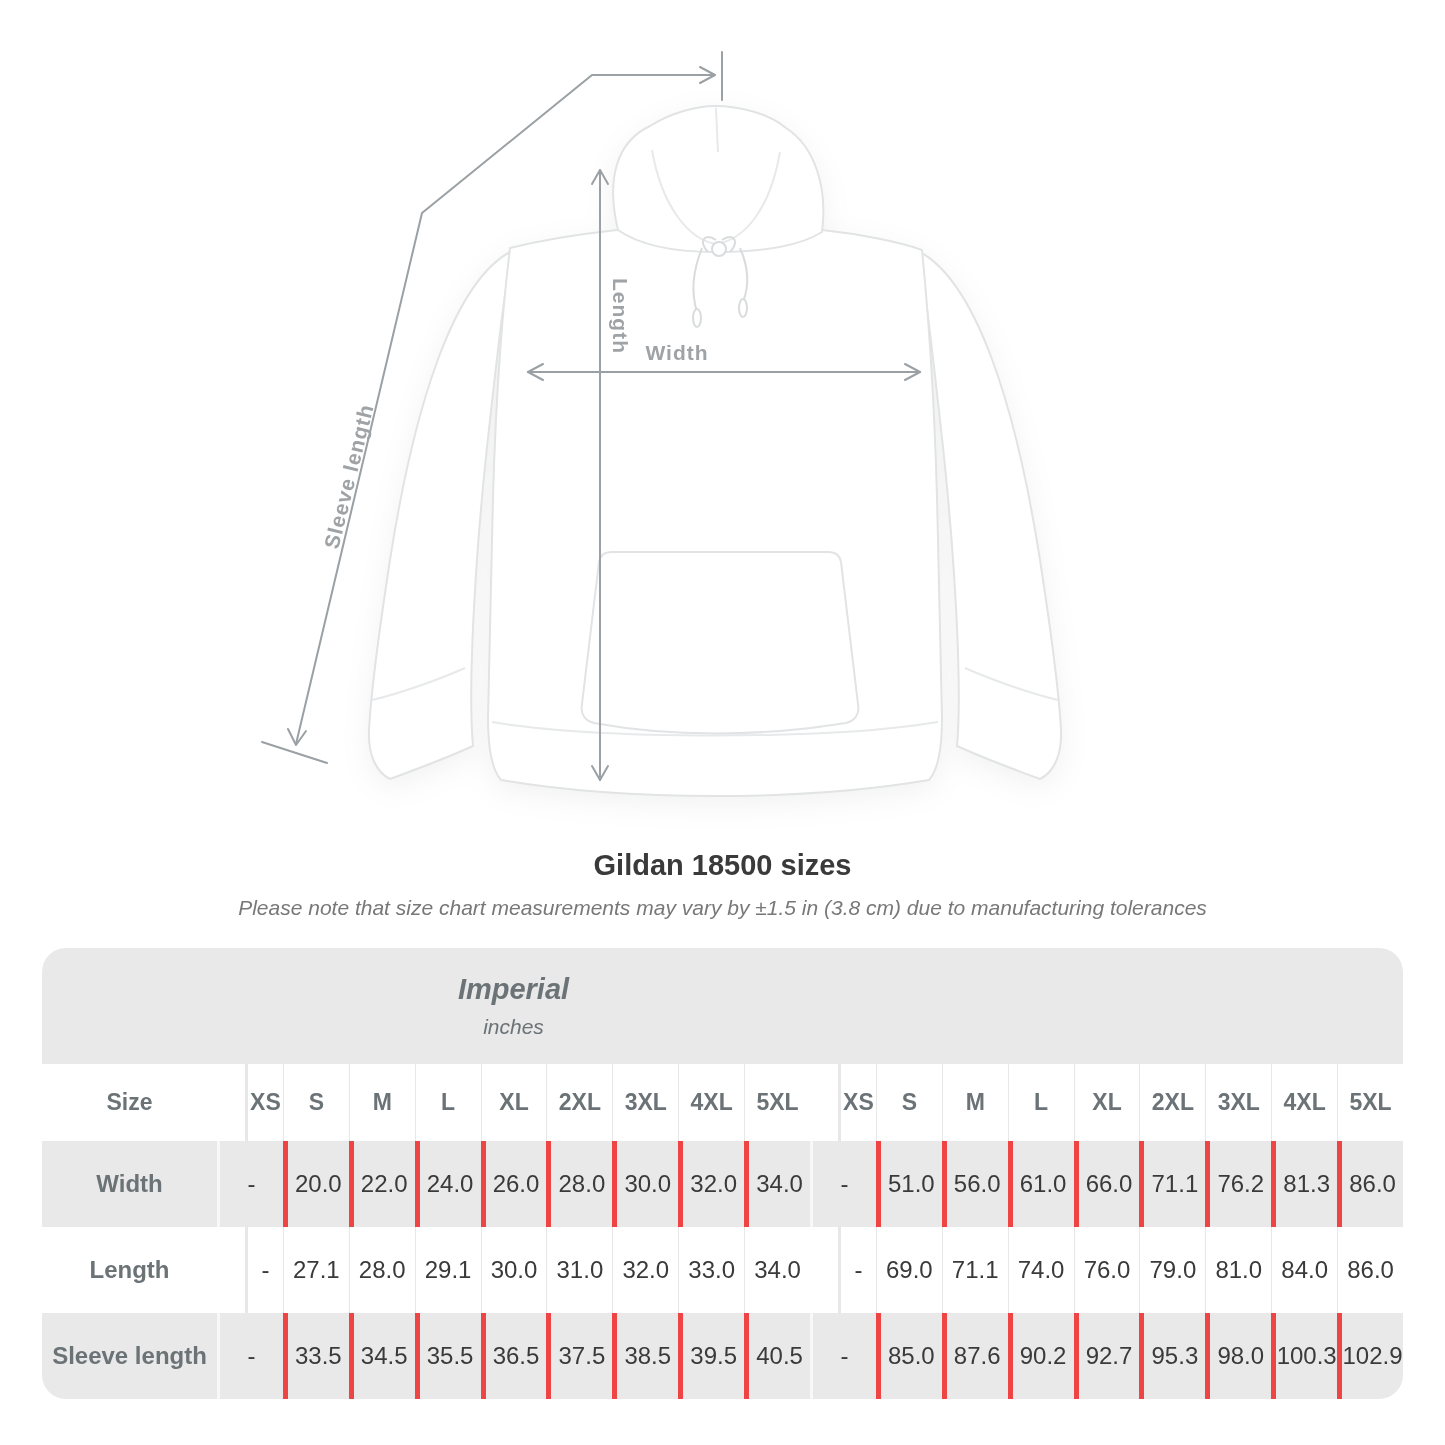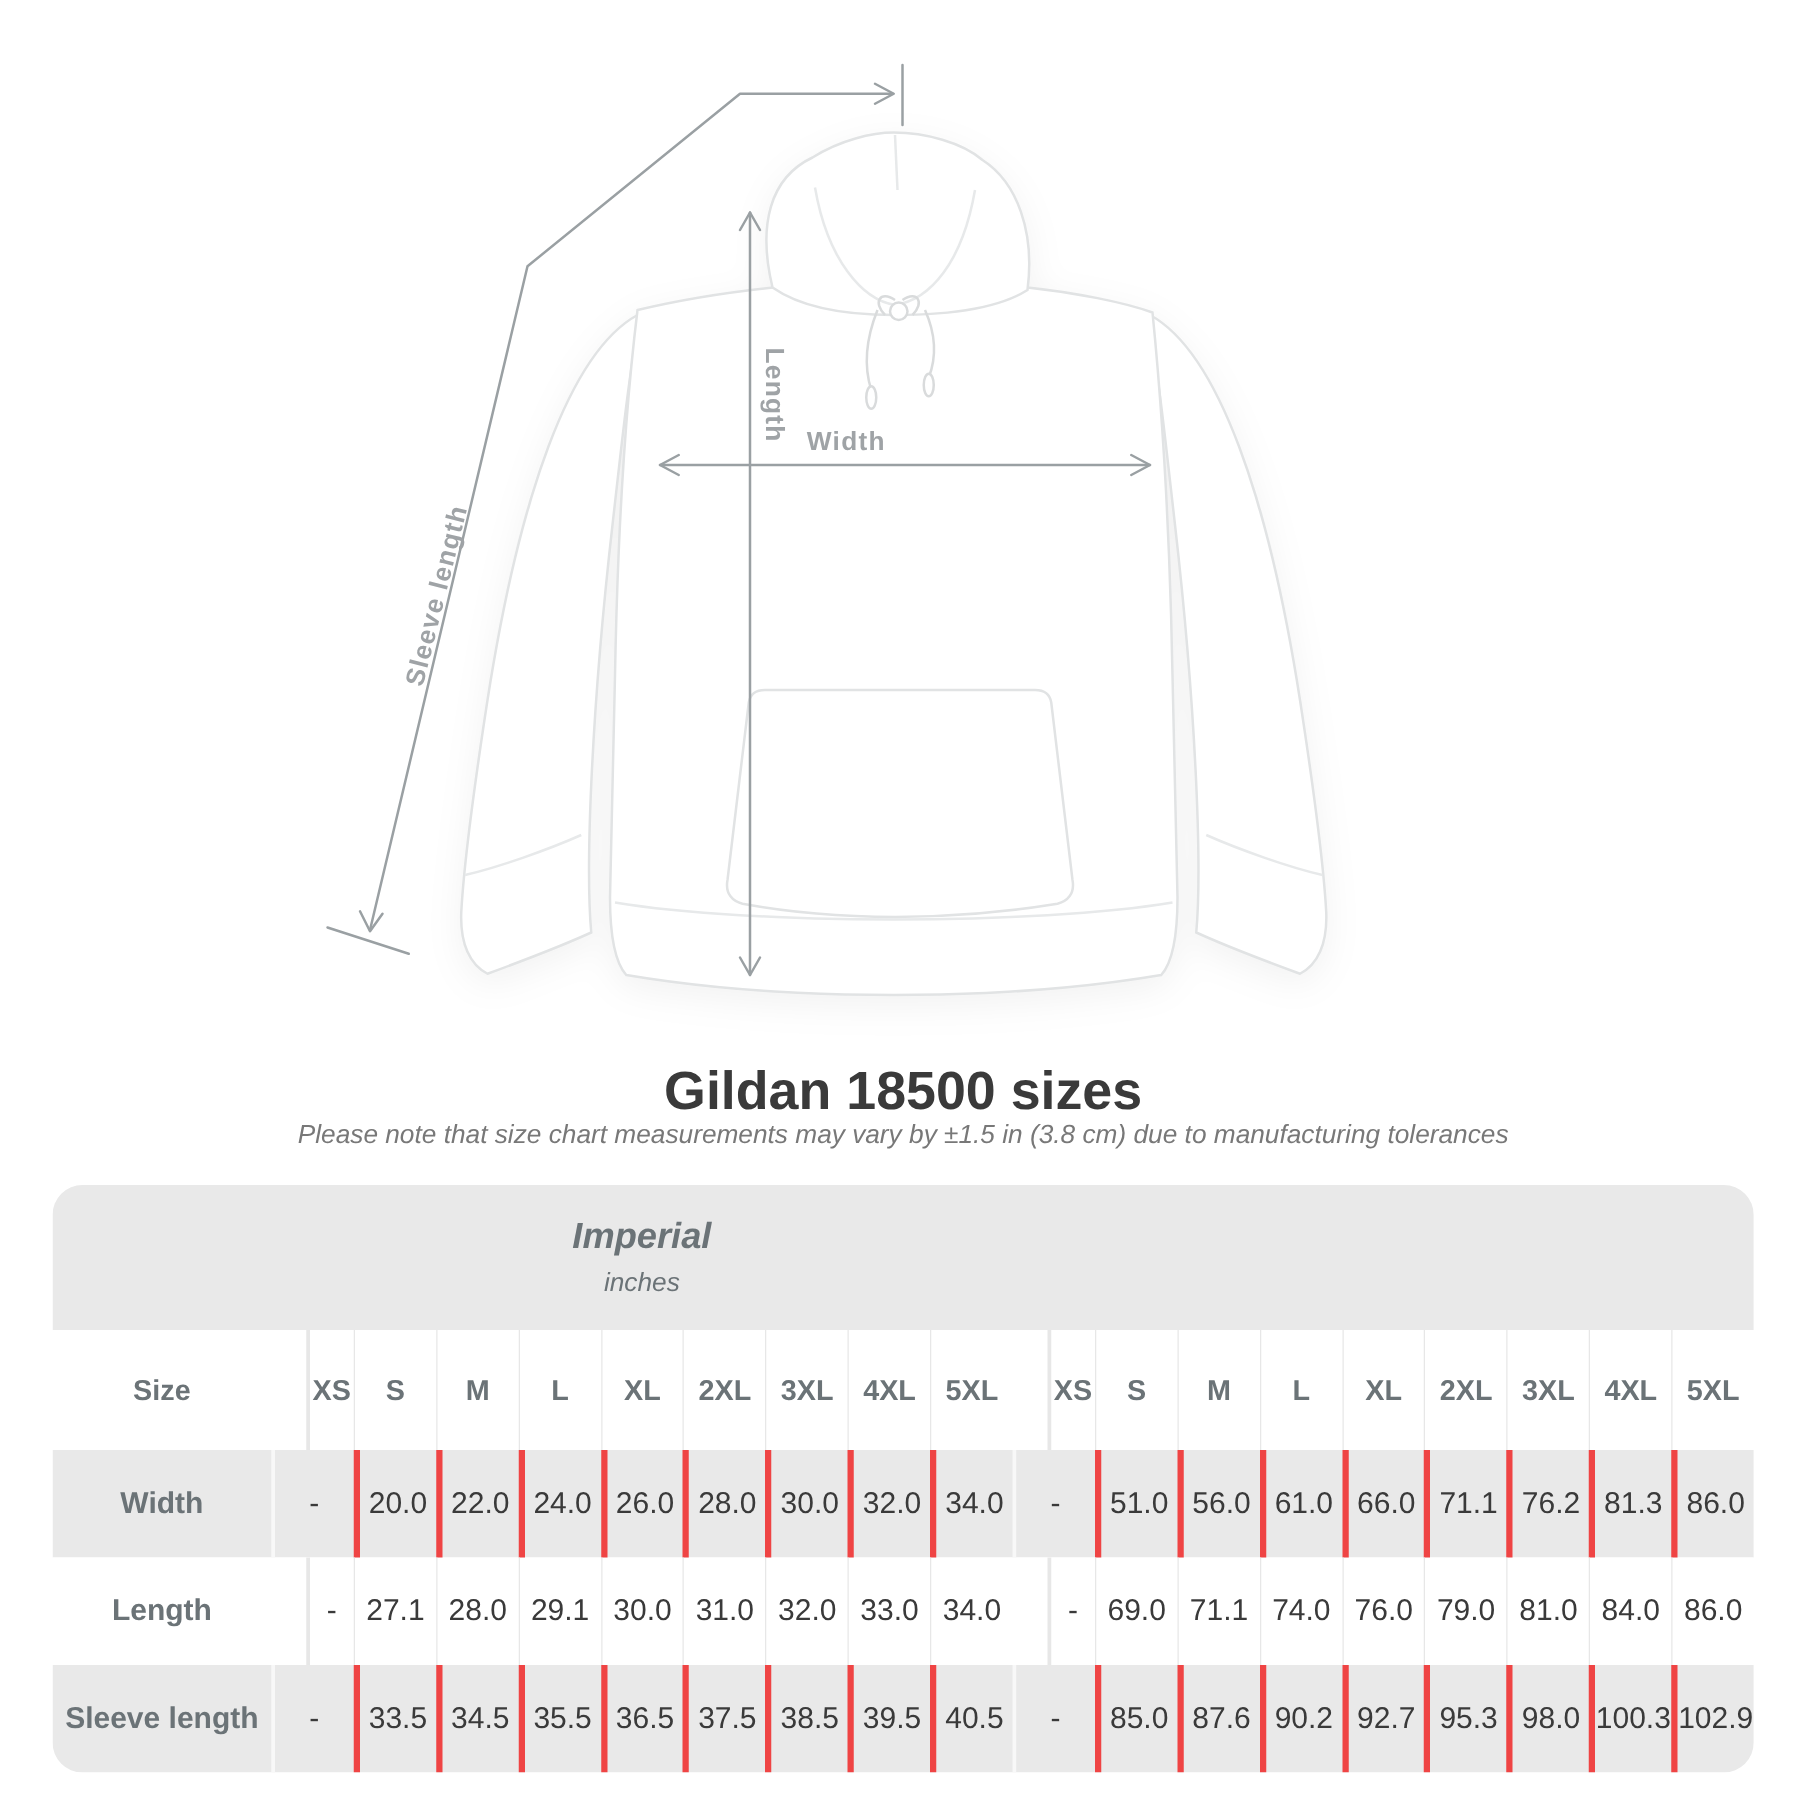--- a/index.html
+++ b/index.html
@@ -9,32 +9,32 @@
   
   .diagram{position:absolute;left:0;top:0;width:1445px;height:835px;}
   .garment{fill:#ffffff;stroke:#e1e3e4;stroke-width:2;}
   .seam{fill:none;stroke:#e7e9ea;stroke-width:2;}
   .innerhood{fill:#f4f5f5;stroke:#e1e3e4;stroke-width:2;}
   .meas{fill:none;stroke:#9aa0a3;stroke-width:2;stroke-linecap:round;stroke-linejoin:round;}
   .meas-label{fill:#9fa3a6;font-family:"Liberation Sans",sans-serif;font-weight:bold;font-size:21px;letter-spacing:1px;}
 
   
   .title{position:absolute;left:0;top:849px;width:1445px;text-align:center;
-         font-size:43px;font-weight:bold;color:#3a3a3a;}
+         font-size:29px;font-weight:bold;color:#3a3a3a;}
   .subtitle{position:absolute;left:0;top:896px;width:1445px;text-align:center;
          font-size:21px;font-style:italic;color:#787878;}
 
   
   .tbl{position:absolute;left:42px;top:948px;width:1361px;border-radius:24px;overflow:hidden;}
   .trow{display:grid;grid-template-columns:175px repeat(18,1fr);}
   .units-row{grid-template-columns:175px 1fr 1fr;height:116px;background:#e9e9e9;}
   .unit-cell{display:flex;flex-direction:column;align-items:center;justify-content:center;gap:9px;}
   .unit-label{font-size:29px;font-weight:bold;font-style:italic;color:#6b7377;}
   .unit-sub{font-size:21px;font-style:italic;color:#6b7377;}
-  .size-row{height:96px;background:#ffffff;}
+  .size-row{height:77px;background:#ffffff;}
   .data-row{height:86px;}
   .data-row.shade{background:#e9e9e9;}
   .data-row.plain{background:#ffffff;}
   .cell{display:flex;align-items:center;justify-content:center;}
   .hdr{font-size:23px;font-weight:bold;color:#6b7377;}
   .rowlbl{font-size:24px;font-weight:bold;color:#6b7377;}
   .val{font-size:24px;color:#3a3a3a;}
   
   .size-row .cell, .plain .cell{border-left:1px solid #e7e7e7;}
   .shade .cell{border-left:5px solid #ef4444;}

